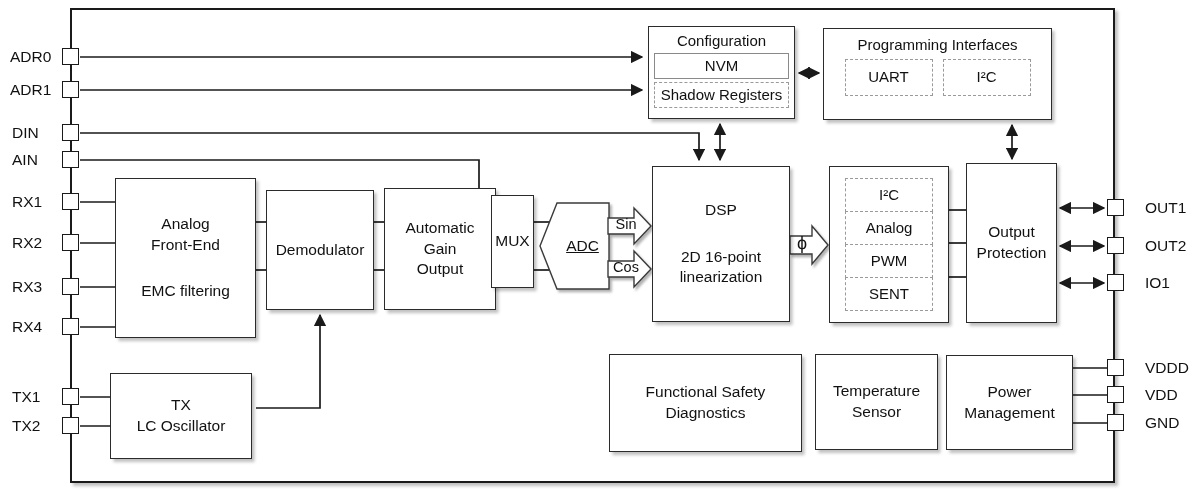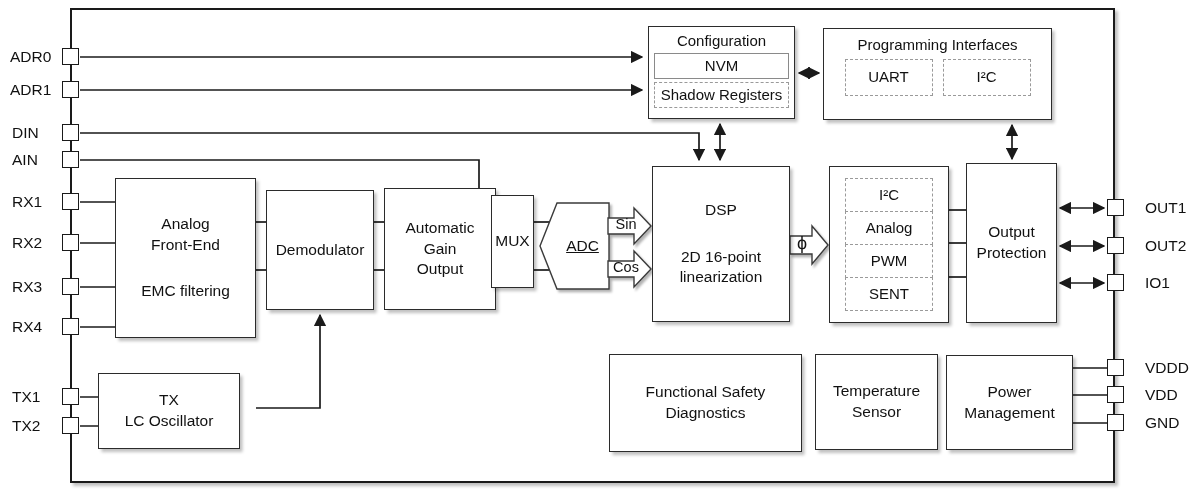--- a/index.html
+++ b/index.html
@@ -219,18 +219,18 @@
   <div class="block" style="left:815px;top:354px;width:123px;height:96px">
     <div>Temperature</div>
     <div>Sensor</div>
   </div>
 
   <div class="block" style="left:946px;top:355px;width:127px;height:95px">
     <div>Power</div>
     <div>Management</div>
   </div>
 
-  <div class="block" style="left:98px;top:373px;width:142px;height:76px">
+  <div class="block" style="left:110px;top:373px;width:142px;height:86px">
     <div>TX</div>
     <div>LC Oscillator</div>
   </div>
 
 </div>
 
 </body></html>

